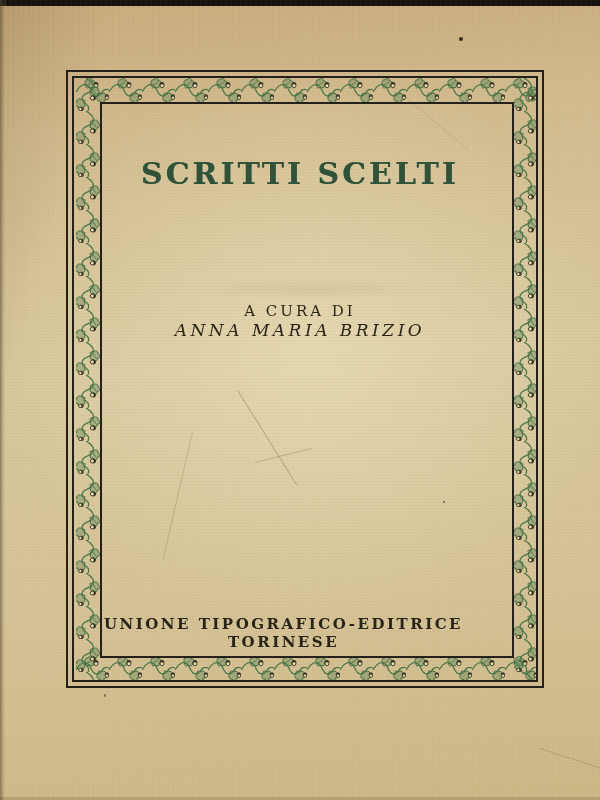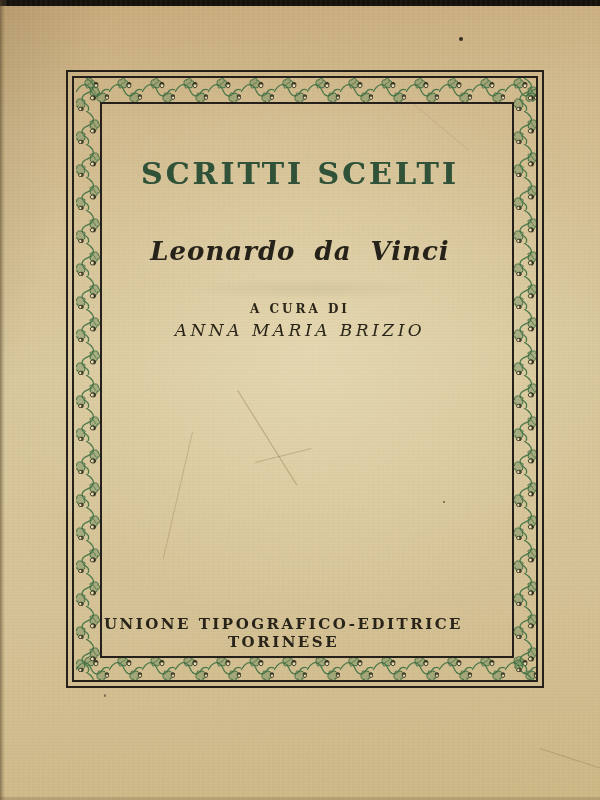--- a/index.html
+++ b/index.html
@@ -34,21 +34,21 @@
   .band-right {left:514px;top:78px;  width:24px;  height:602px;}
 
   .text-col{position:absolute; left:100px; top:0; width:414px; text-align:center; z-index:4; color:#2a2418;}
   .book-title{position:absolute; left:0; top:156px; width:100%; margin:0;
     font-size:30px; font-weight:bold; letter-spacing:3px; color:#2f5239;
     text-shadow:0 0 .5px rgba(47,82,57,.6);}
   .di{position:absolute; left:0; top:214px; width:100%; font-size:16px; color:#29241a;}
   .author{position:absolute; left:0; top:236px; width:100%;
     font-size:26px; font-weight:bold; font-style:italic; word-spacing:9px; letter-spacing:1px; color:#26221a;}
   .cura{position:absolute; left:0; top:302px; width:100%;
-    font-size:12px; font-weight:700; letter-spacing:3px; color:#2c2619;}
+    font-size:15px; font-weight:400; letter-spacing:3px; color:#2c2619;}
   .curator{position:absolute; left:0; top:320px; width:100%;
     font-size:17px; letter-spacing:3.5px; color:#2a2519;font-style:italic;}
   .publisher{position:absolute; left:100px; top:615px; width:367px; text-align:center; z-index:4;
     font-size:15px; font-weight:bold; letter-spacing:2.5px; color:#29241a;}
 
   .smudge{position:absolute; left:185px; top:278px; width:250px; height:22px; z-index:1;
     background:radial-gradient(ellipse at 50% 50%, rgba(110,100,75,.10), rgba(110,100,75,0) 70%);}
   .scratch{position:absolute; height:1px; background:rgba(125,100,60,.38); transform-origin:0 0; z-index:1;}
   .s1{left:238px; top:390px; width:112px; transform:rotate(58deg);}
   .s2{left:193px; top:432px; width:130px; transform:rotate(103deg); opacity:.7;}
@@ -117,20 +117,19 @@
   </svg>
 
   <div class="rule rule-outer-a"></div>
   <div class="rule rule-outer-b"></div>
   <div class="rule rule-inner"></div>
 
   <div class="text-col">
     <h1 class="book-title"></h1>
   </div>
   <h1 class="book-title text-col" style="position:absolute;">SCRITTI SCELTI</h1>
-  <div class="author text-col">Leonardo da Vinci</div>
   <div class="cura text-col">A CURA DI</div>
   <div class="curator text-col">ANNA MARIA BRIZIO</div>
 
   <div class="publisher">UNIONE TIPOGRAFICO-EDITRICE TORINESE</div>
 
   <div class="texture"></div>
 </div>
 
 </body></html>

